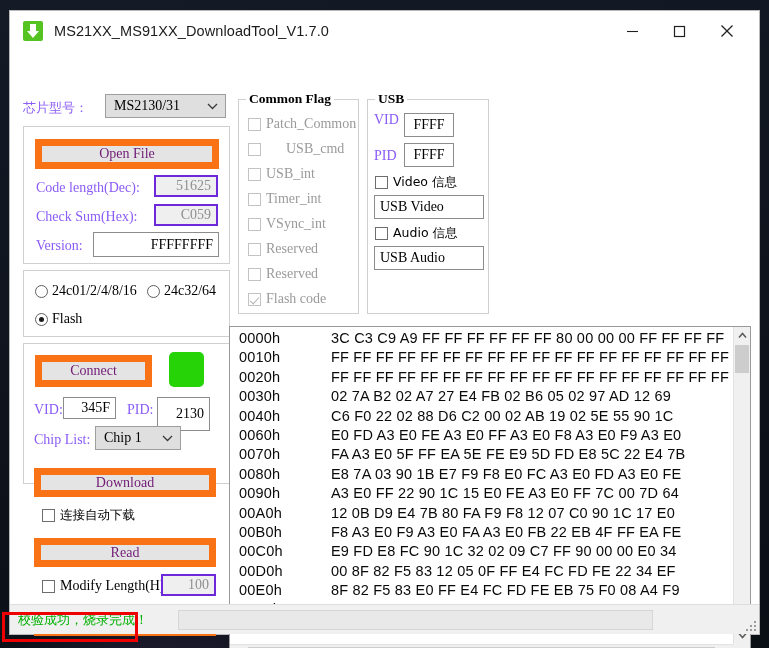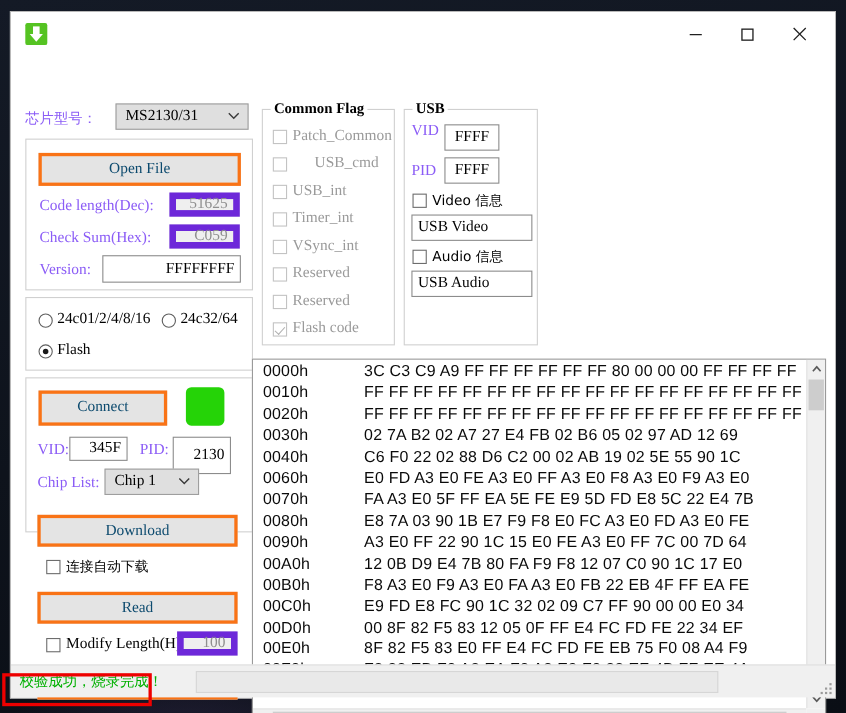--- a/index.html
+++ b/index.html
@@ -118,42 +118,42 @@
     font-size: 13.5px;
     color: #000;
     font-weight: 700;
     white-space: nowrap;
   }
 
   
   .btn {
     position: absolute;
     background: #e4e4e4;
-    border: 3px solid #f97316;
+    border: 7px solid #f97316;
     font-family: "Liberation Serif", serif;
     font-size: 14px;
-    color: #0c4a6e;
+    color: #701a75;
     display: flex; align-items: center; justify-content: center;
     cursor: default;
   }
 
   
   .tb {
     position: absolute;
     background: #ffffff;
     border: 1px solid #8c8c8c;
     font-family: "Liberation Serif", serif;
     font-size: 14px;
     color: #000;
     display: flex; align-items: center; justify-content: flex-end;
     padding-right: 5px;
   }
   .tb.ro {
     background: #efefef;
-    border: 6px solid #6d28d9;
+    border: 2px solid #6d28d9;
     color: #8f8f8f;
   }
   .tb.left { justify-content: flex-start; padding-left: 5px; padding-right: 0; }
 
   
   .combo {
     position: absolute;
     background: #dfdfdf;
     border: 1px solid #9e9e9e;
     font-family: "Liberation Serif", serif;
@@ -345,20 +345,21 @@
 </style>
 </head>
 <body>
 
 <div id="desktop"></div>
 
 <div id="window">
 
   <div id="titlebar">
     <div id="appicon"></div>
+    <div id="title-text">MS21XX_MS91XX_DownloadTool_V1.7.0</div>
 
     <div class="wbtn" id="btn-min">
       <svg width="13" height="13" viewBox="0 0 13 13">
           <line x1="1" y1="6.5" x2="12" y2="6.5" stroke="#202020" stroke-width="1.1"></line>
         </svg>
     </div>
     <div class="wbtn" id="btn-max">
       <svg width="13" height="13" viewBox="0 0 13 13">
           <rect x="1.5" y="1.5" width="10" height="10" fill="none" stroke="#202020" stroke-width="1.2"></rect>
         </svg>

